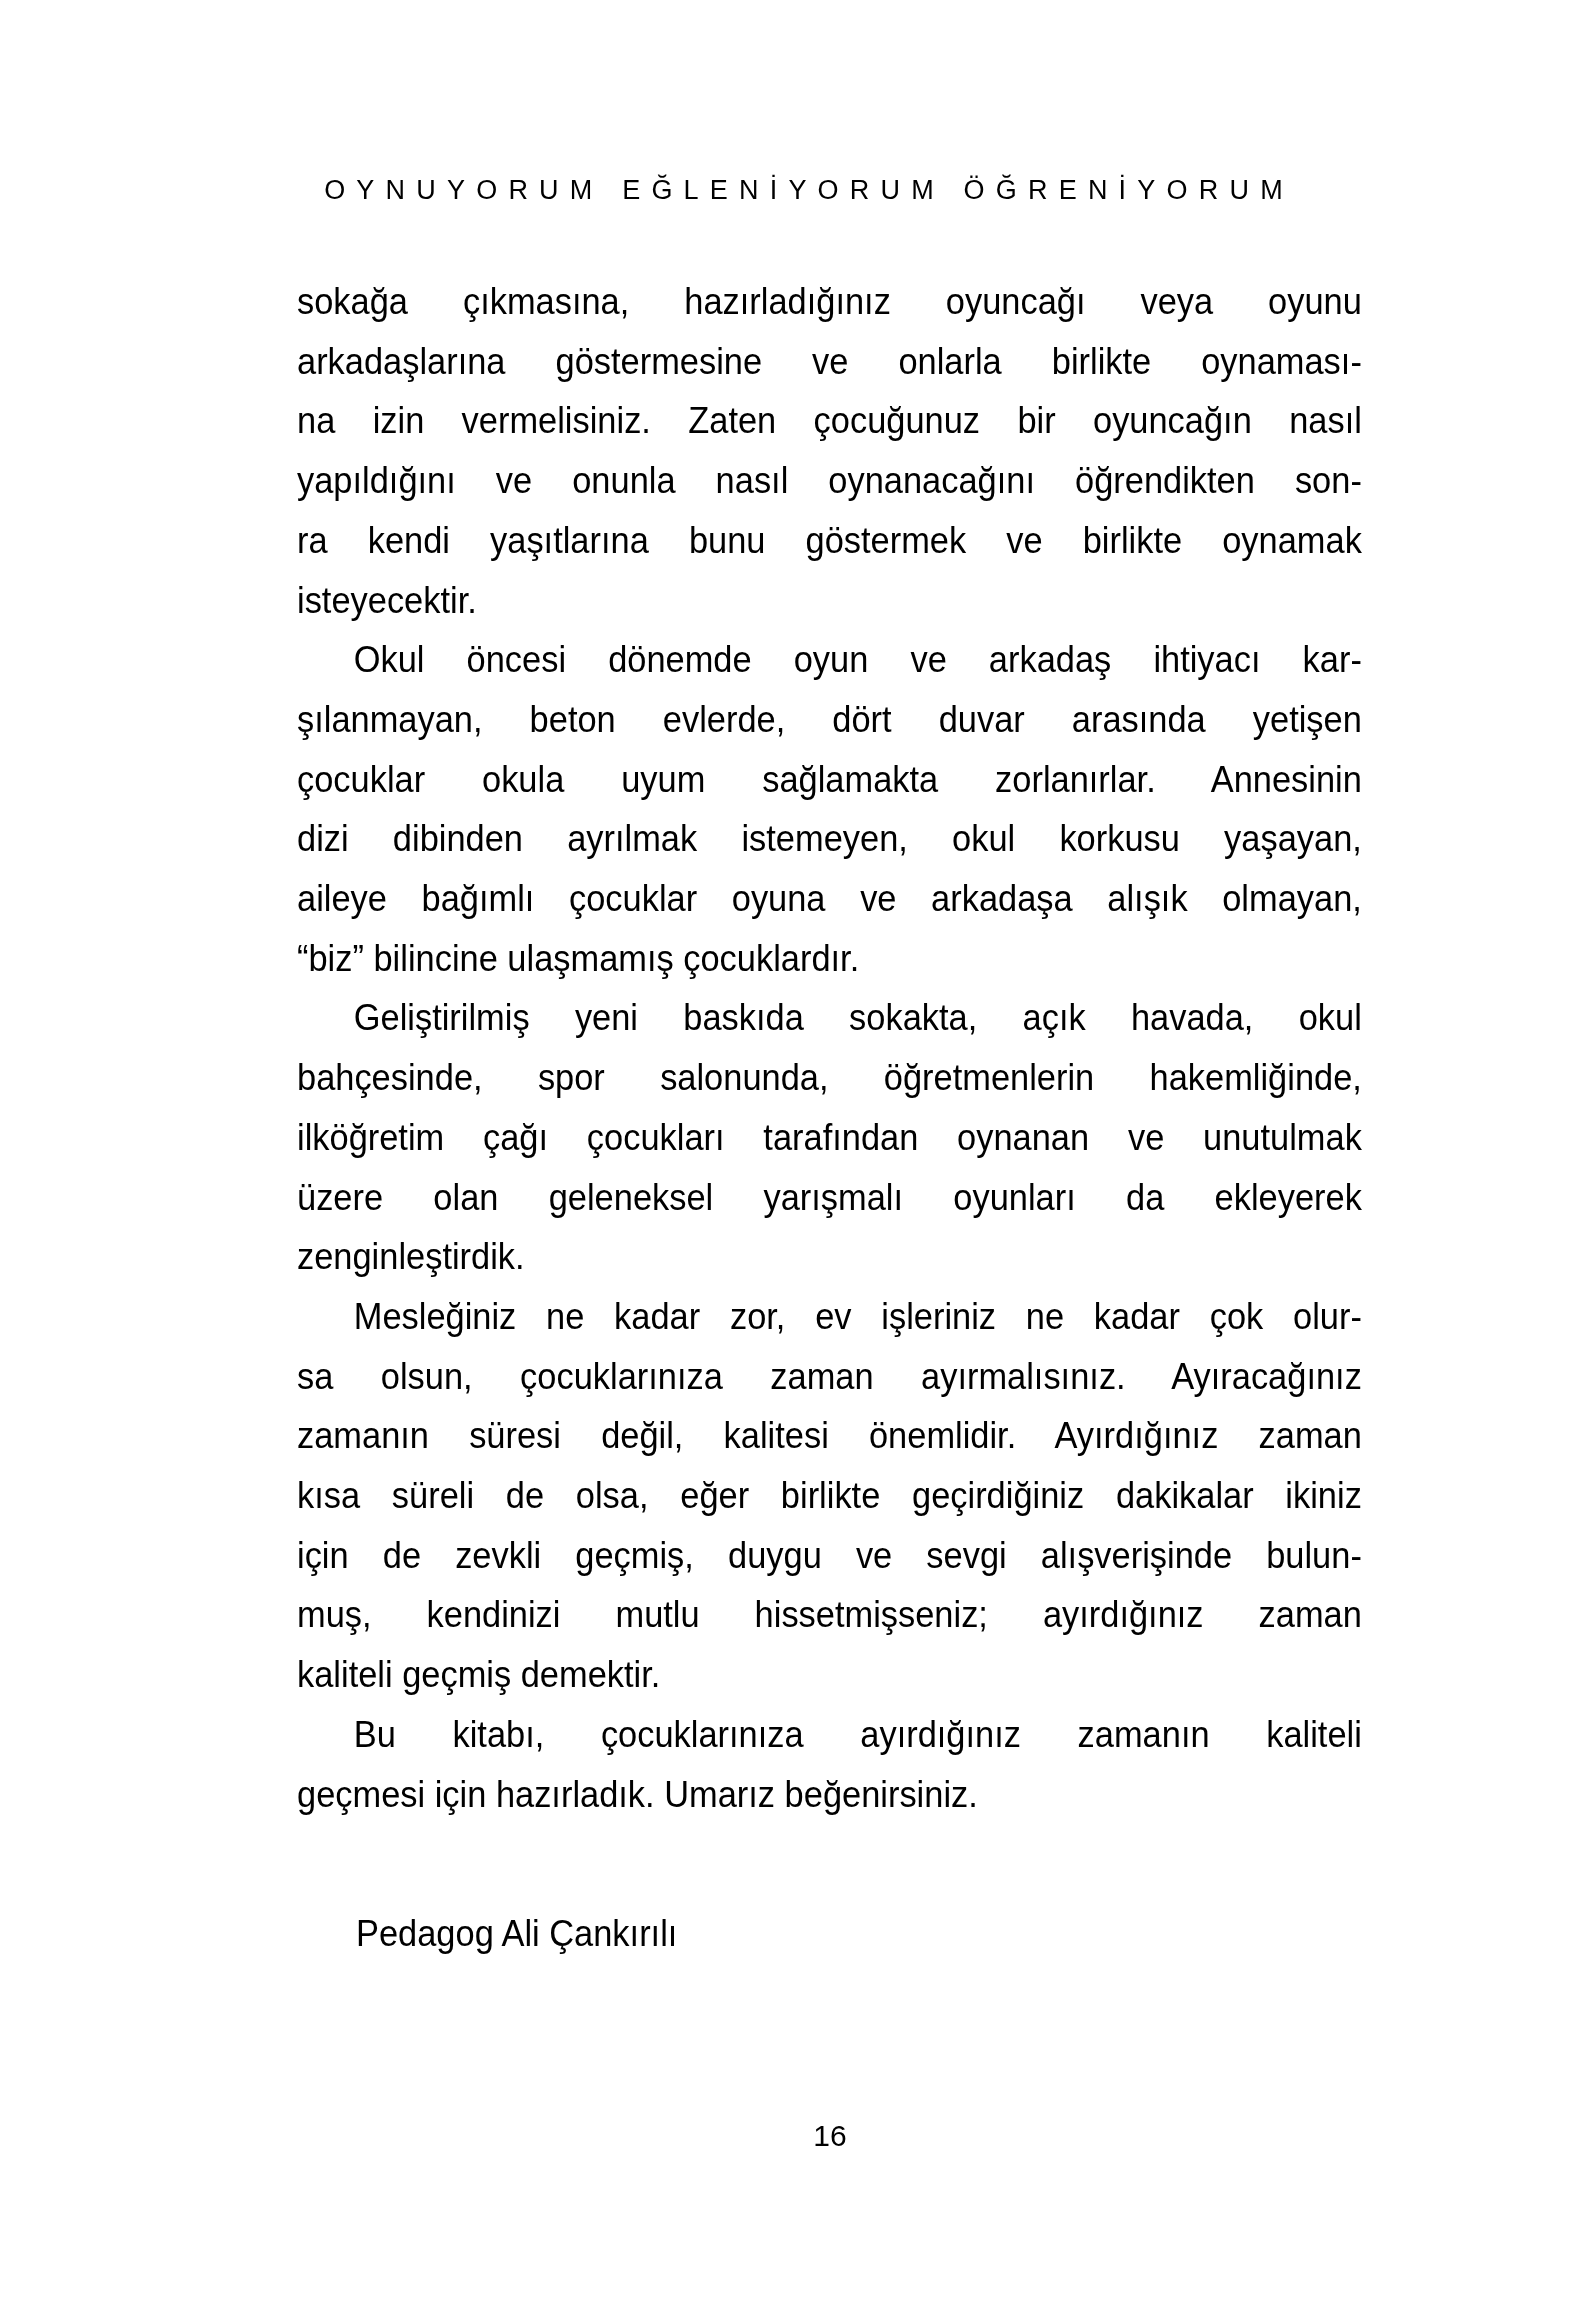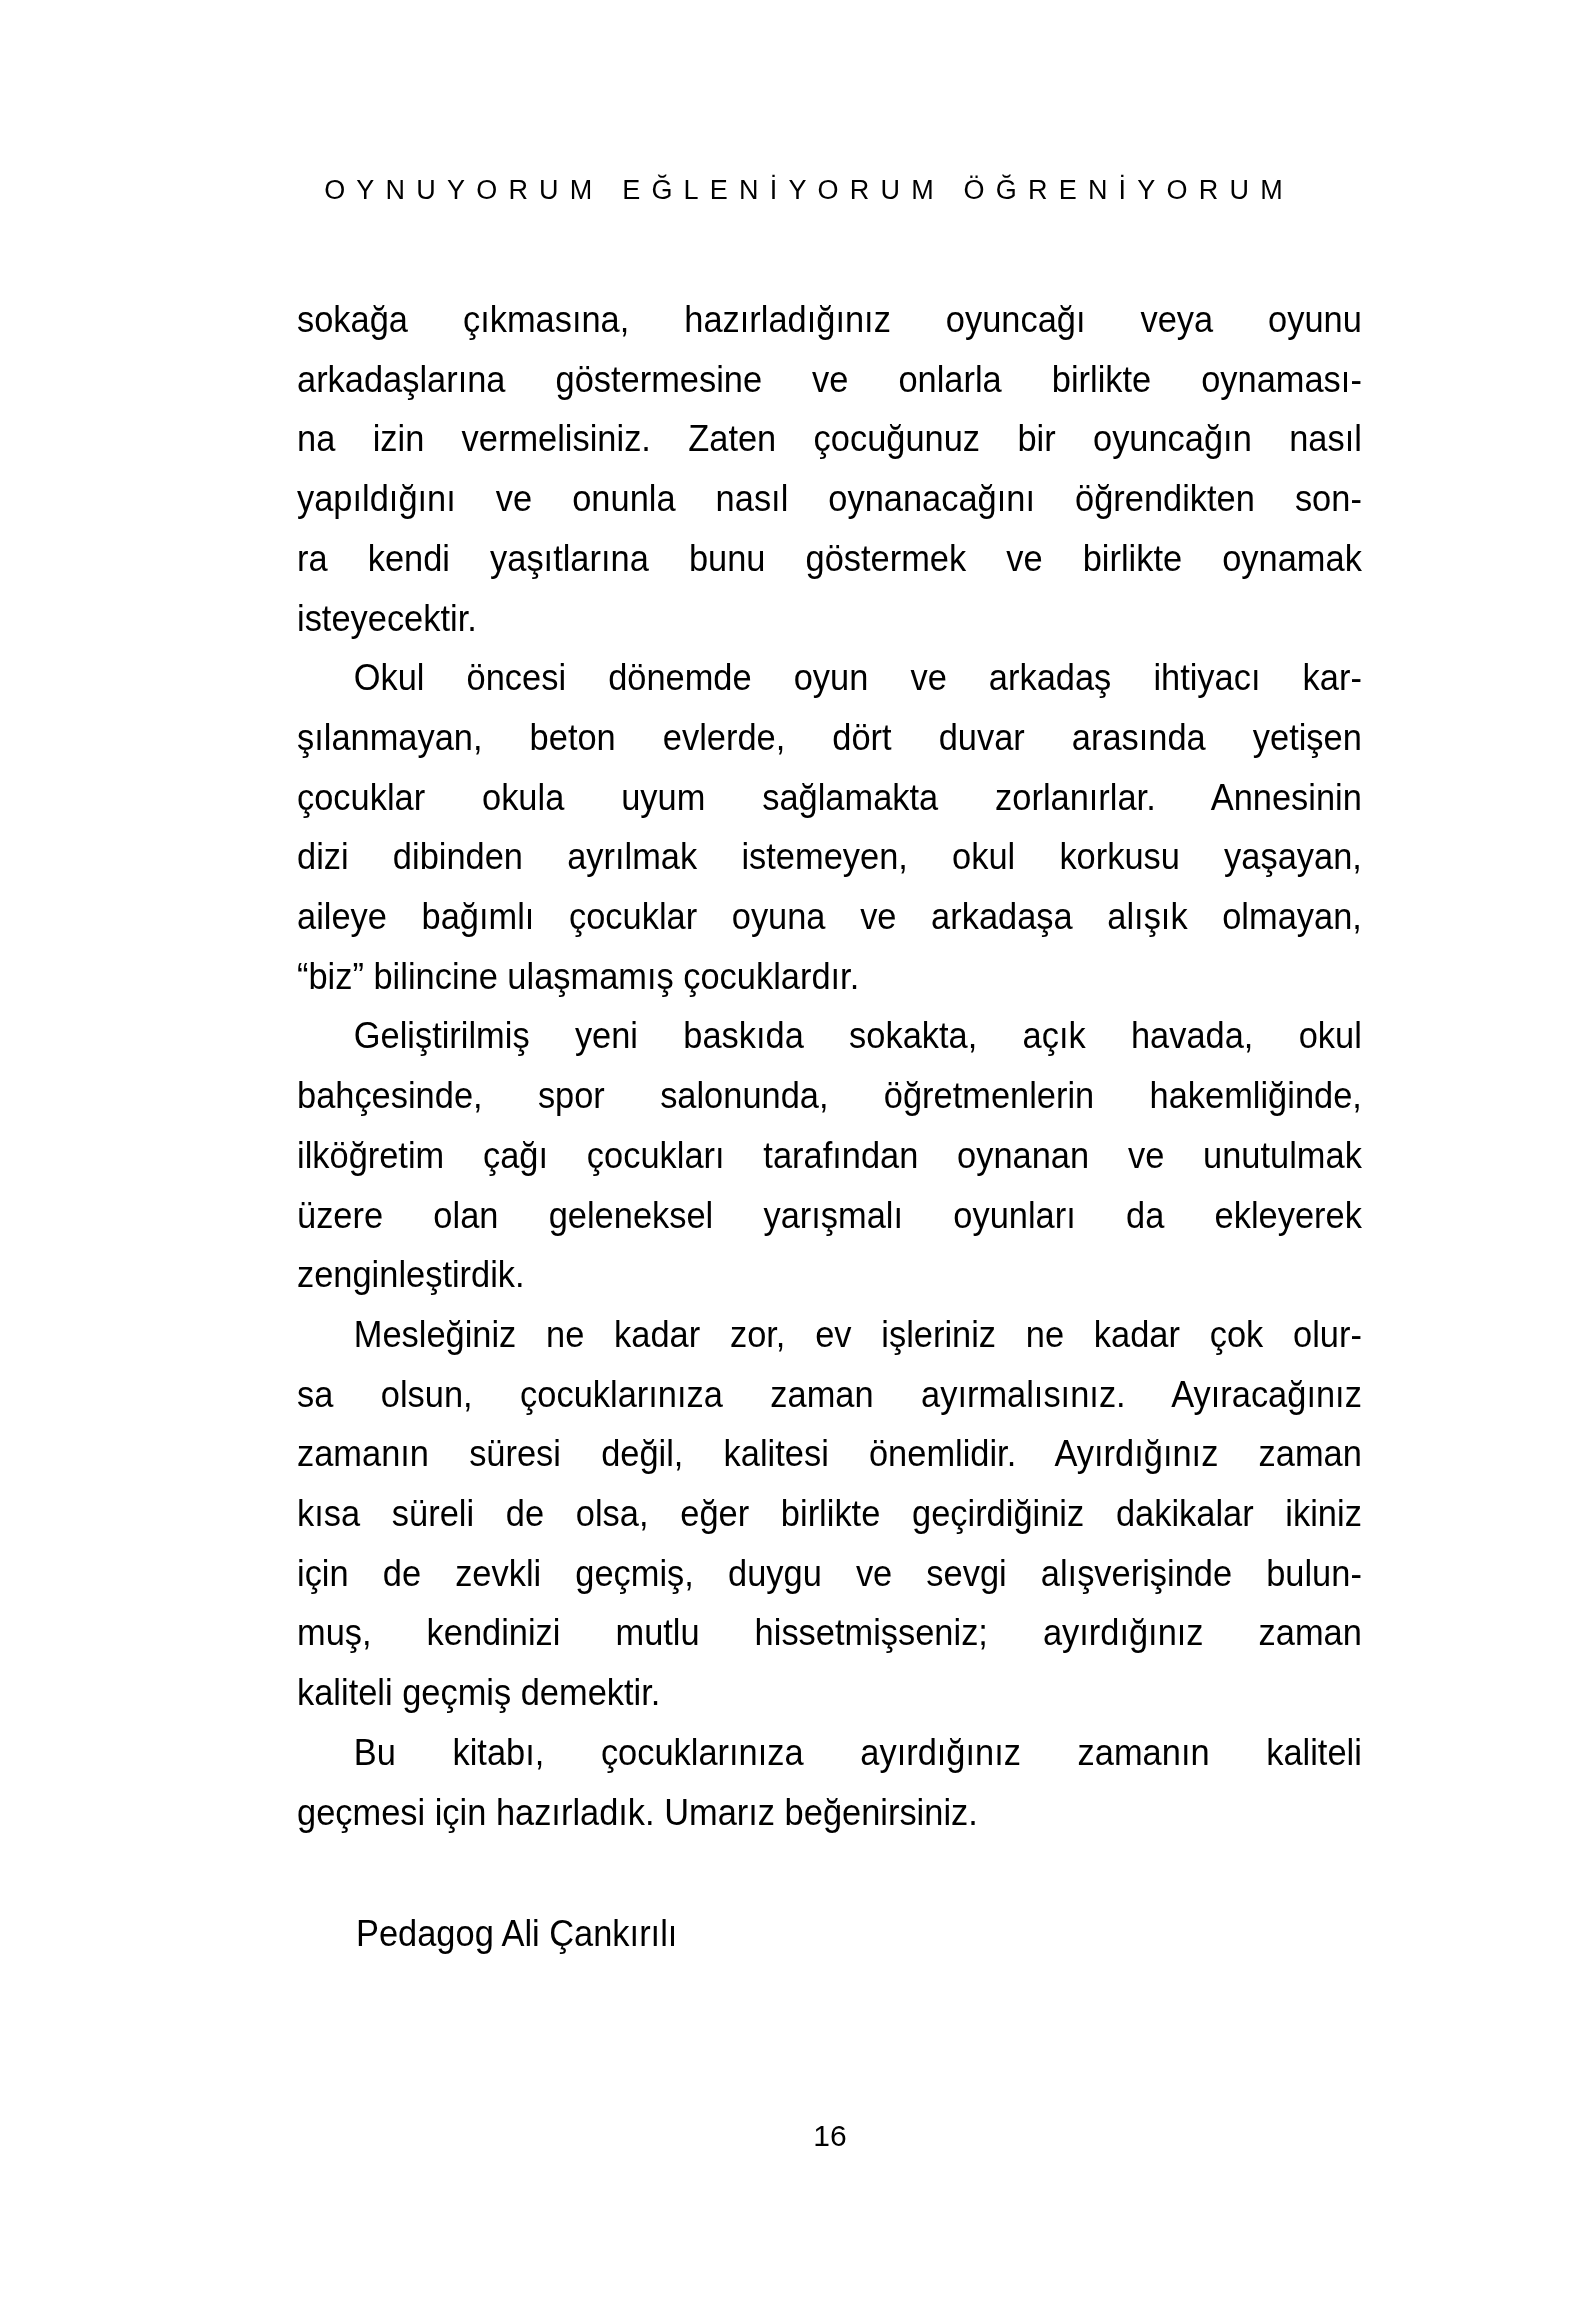--- a/index.html
+++ b/index.html
@@ -23,21 +23,21 @@
     text-align: center;
     font-size: 27px;
     letter-spacing: 11.2px;
     font-weight: normal;
     line-height: 36px;
     padding-left: 24px;
     box-sizing: border-box;
   }
   .text-block {
     position: absolute;
-    top: 290px;
+    top: 272px;
     left: 297px;
     width: 1065px;
   }
   .para {
     margin: 0;
     font-size: 37px;
     line-height: 59.7px;
     text-align: justify;
     transform: scaleX(0.93);
     transform-origin: left top;

